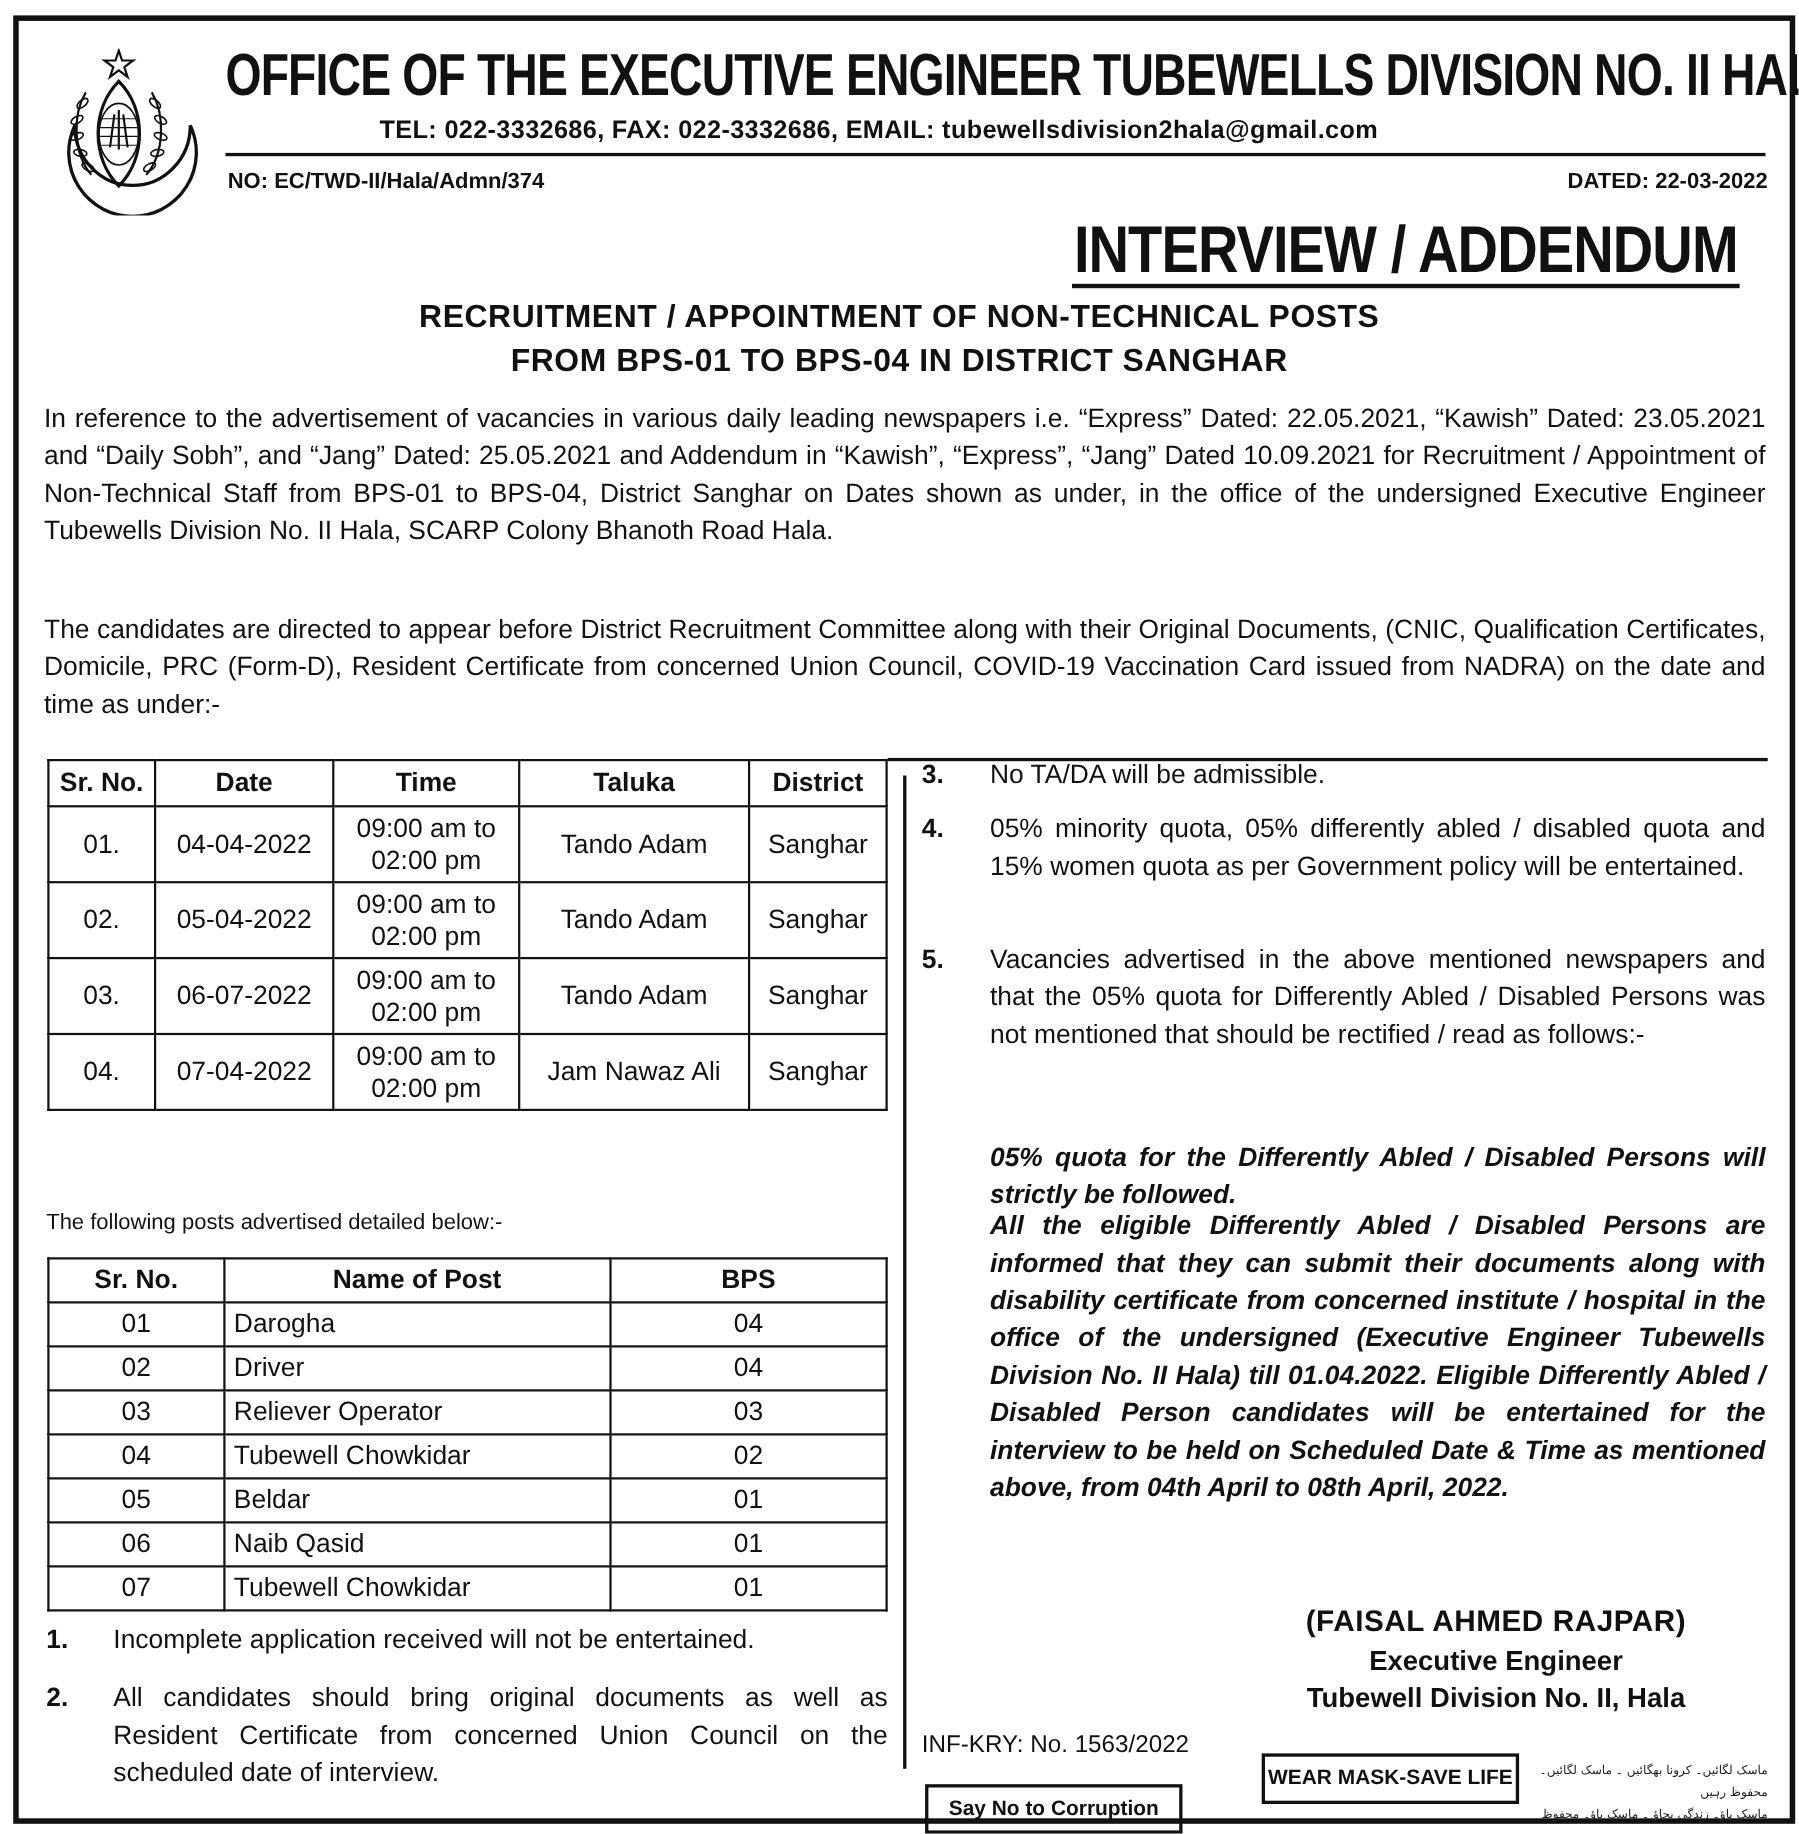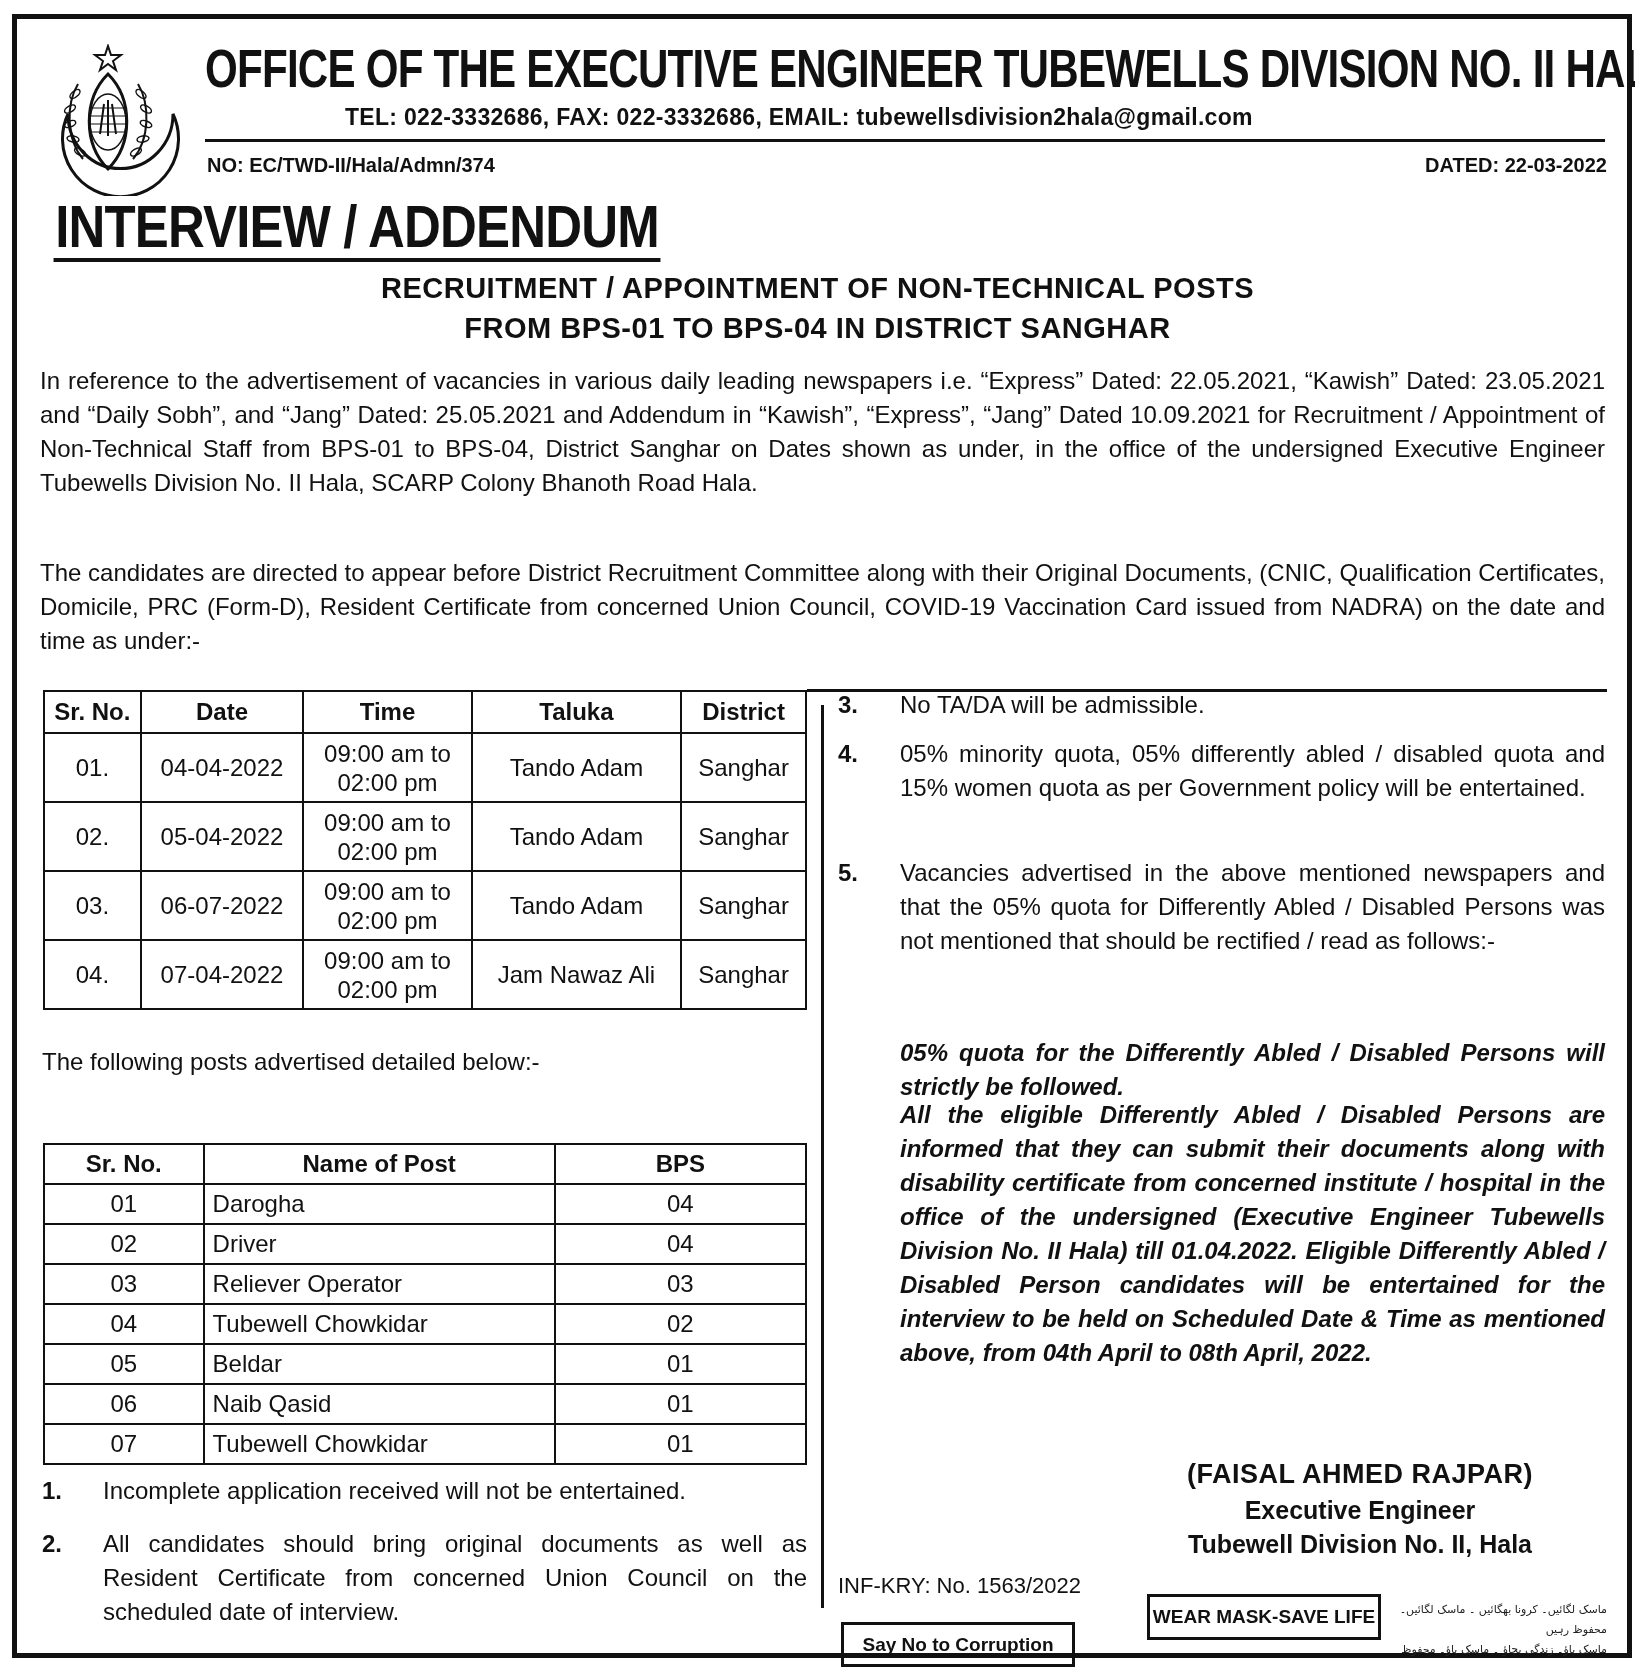--- a/index.html
+++ b/index.html
@@ -5,35 +5,35 @@
   html, body { margin: 0; padding: 0; background: #ffffff; }
   body { width: 1635px; height: 1667px; position: relative; overflow: hidden; color: #111; font-family: "Liberation Sans", sans-serif; }
   .frame { position: absolute; left: 12px; top: 14px; width: 1610px; height: 1634px; border: 5px solid #111; box-sizing: content-box; }
   .abs { position: absolute; }
   .logo { left: 48px; top: 44px; width: 145px; height: 152px; }
   .org-title { left: 205px; top: 38px; width: 1400px; font-family: "Liberation Sans", sans-serif; font-weight: 700; font-size: 54px; letter-spacing: -1px; transform: scaleX(0.78); transform-origin: left top; white-space: nowrap; line-height: 60px; }
   .contact { left: 345px; top: 104px; font-weight: 700; font-size: 23px; white-space: nowrap; letter-spacing: 0.3px; }
   .hrule { left: 205px; top: 139px; width: 1400px; height: 3px; background: #111; }
   .ref-no { left: 207px; top: 154px; font-weight: 700; font-size: 20px; white-space: nowrap; }
   .dated { right: 28px; top: 154px; font-weight: 700; font-size: 20px; white-space: nowrap; }
-  .main-title { left: 0; width: 1635px; top: 196px; text-align: left; }
+  .main-title { left: 0; width: 1635px; top: 196px; text-align: right; }
   .main-title span { display: inline-block; font-weight: 700; font-size: 60px; letter-spacing: -1px; transform: scaleX(0.85); border-bottom: 4px solid #111; line-height: 62px; padding: 0 2px; }
   .subtitle { left: 0; width: 1635px; text-align: center; font-weight: 700; font-size: 29px; letter-spacing: 0.5px; white-space: nowrap; }
   .sub1 { top: 272px; }
   .sub2 { top: 312px; }
   .para { left: 40px; width: 1565px; font-size: 24px; line-height: 34px; text-align: justify; text-align-last: left; }
   .para1 { top: 364px; }
   .para2 { top: 556px; }
   table { border-collapse: collapse; }
   .sched { position: absolute; left: 43px; top: 690px; width: 764px; font-size: 24px; }
   .sched th, .sched td { border: 2px solid #111; text-align: center; padding: 0 4px; }
   .sched th { font-weight: 700; height: 40px; }
   .sched td { height: 67px; line-height: 29px; }
   .sched col.c1 { width: 97px; } .sched col.c2 { width: 163px; } .sched col.c3 { width: 169px; } .sched col.c4 { width: 210px; } .sched col.c5 { width: 125px; }
-  .posts-label { left: 42px; top: 1048px; font-size: 24px; }
+  .posts-label { left: 42px; top: 1100px; font-size: 20px; }
   .posts { position: absolute; left: 43px; top: 1143px; width: 764px; font-size: 24px; }
   .posts th, .posts td { border: 2px solid #111; height: 38px; padding: 0 8px; }
   .posts th { font-weight: 700; text-align: center; }
   .posts td.sr, .posts td.bps { text-align: center; }
   .posts col.p1 { width: 160px; } .posts col.p2 { width: 352px; } .posts col.p3 { width: 252px; }
   .note { font-size: 24px; line-height: 34px; }
   .note .num { position: absolute; left: 0; top: 0; font-weight: 700; }
   .note .txt { position: absolute; top: 0; text-align: justify; text-align-last: left; }
   .note-left { left: 42px; width: 765px; }
   .note-left .txt { left: 61px; width: 704px; }

